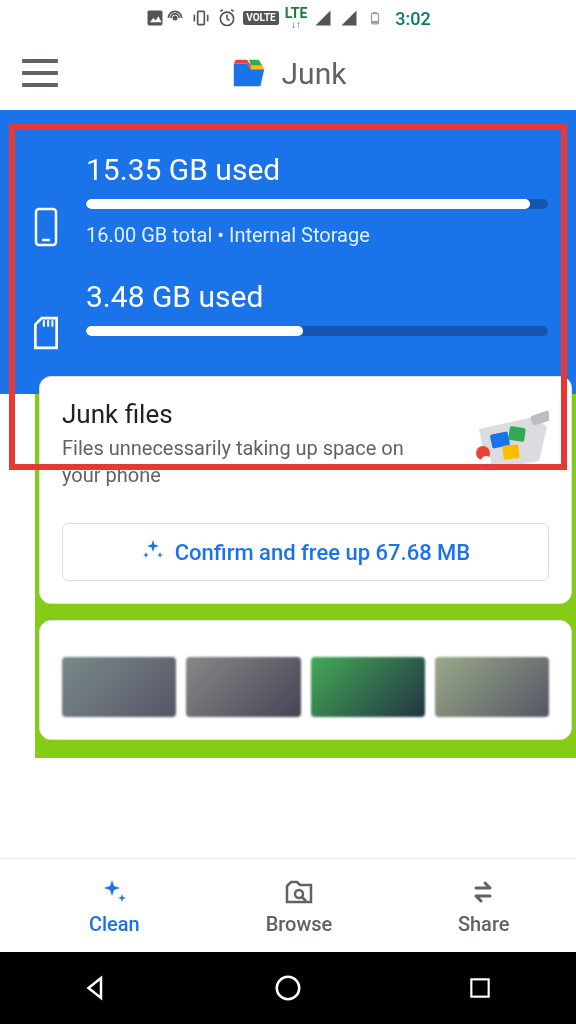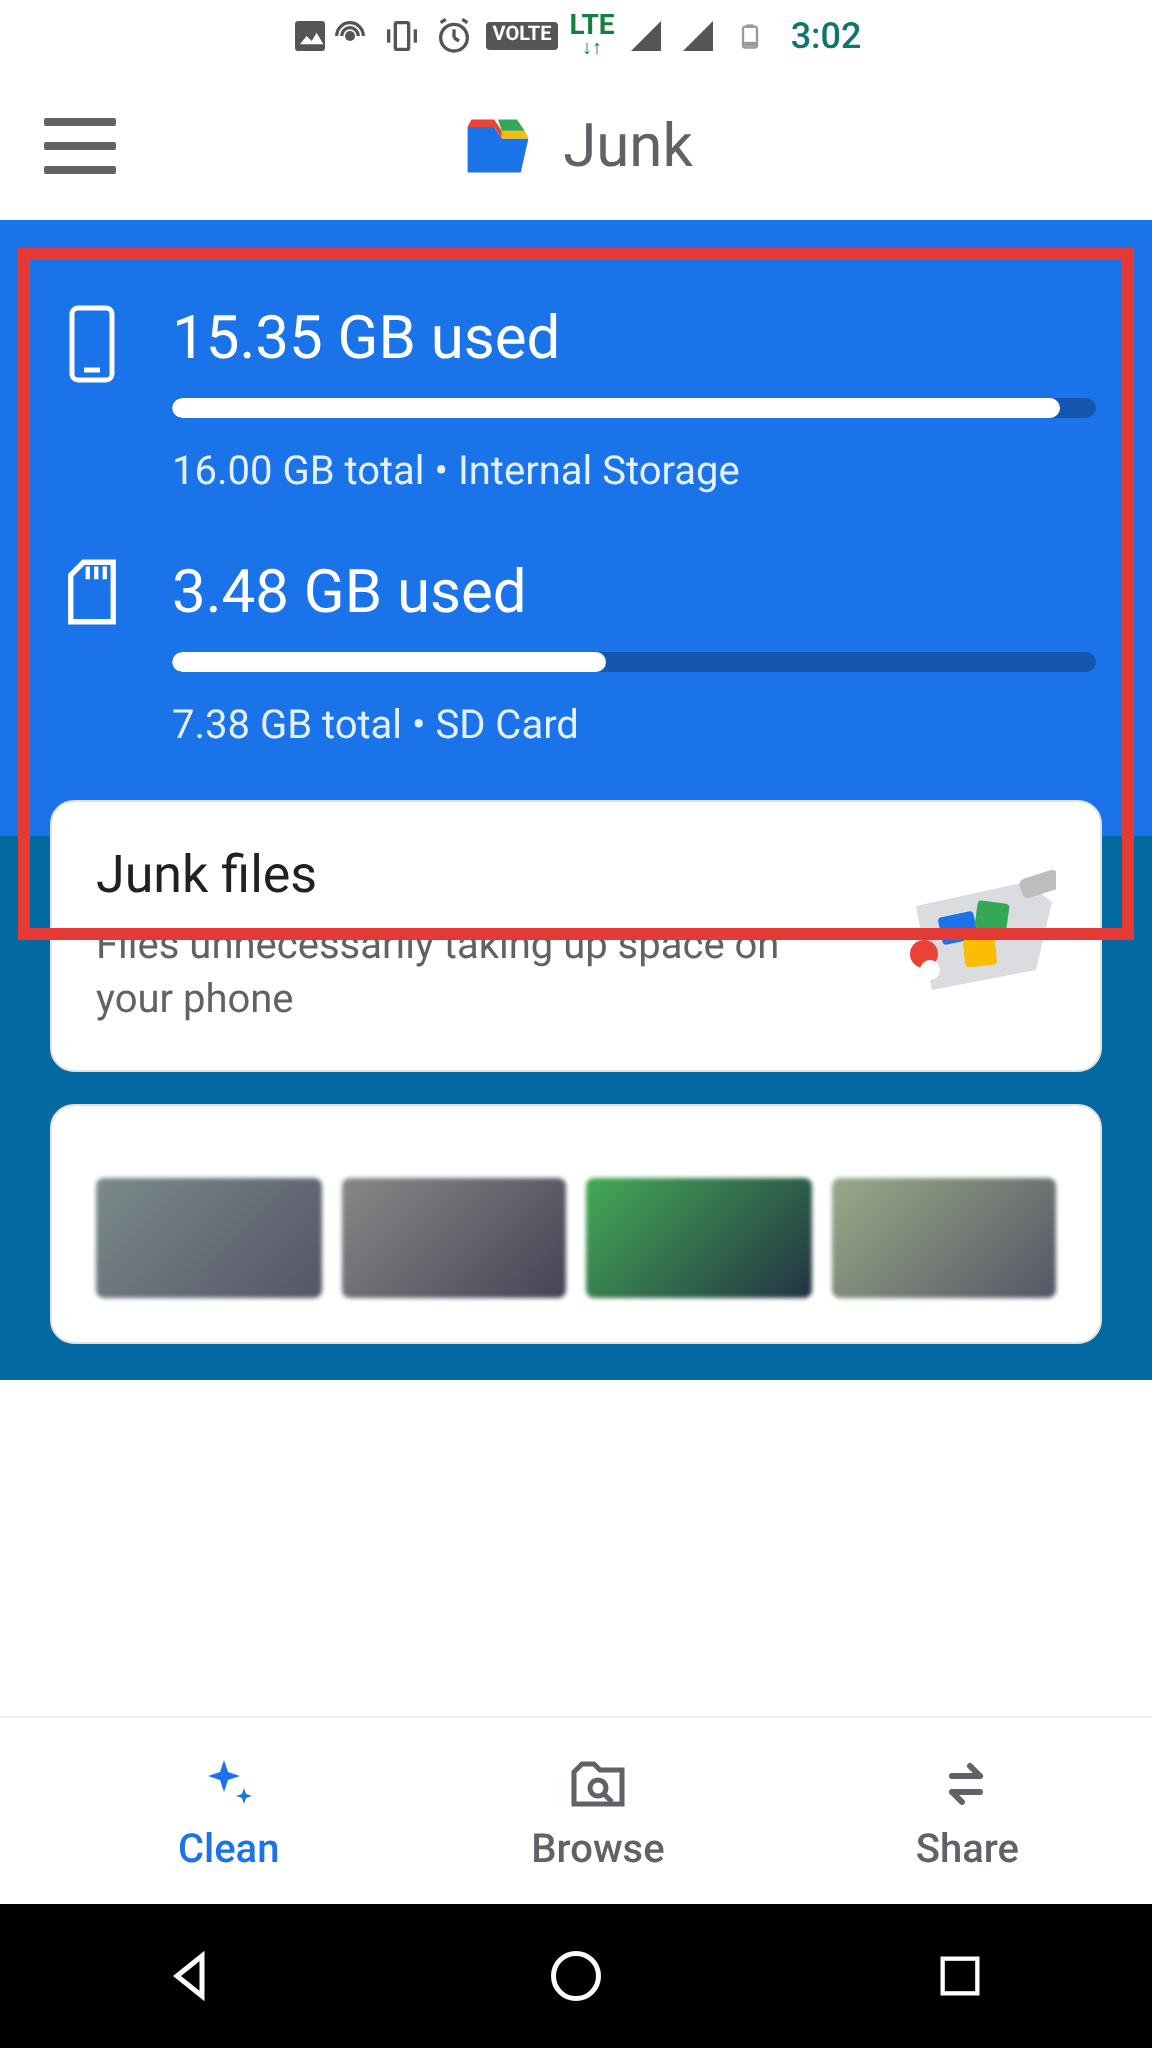--- a/index.html
+++ b/index.html
@@ -10,29 +10,29 @@
   .sb-ico { width: 20px; height: 20px; display: inline-flex; align-items: center; justify-content: center; fill: #555; color:#555; }
   .status-time { font-weight: 500; margin-left: 4px; color: #0f766e; }
   .app-bar { height: 74px; background: #fff; display: flex; align-items: center; padding: 0 18px; gap: 20px; position: relative; justify-content: center; }
   .hamburger { position:absolute; left:22px; width: 36px; height: 28px; display: flex; flex-direction: column; justify-content: space-between; cursor: pointer; }
   .hamburger span { height: 4px; background: #5f6368; border-radius: 1px; }
   .app-title-wrap { display: flex; align-items: center; gap: 14px; }
   .app-logo { width: 38px; height: 38px; position: relative; }
   .app-title { font-size: 30px; color: #5f6368; font-weight: 400; }
   .highlight-box { position:absolute; top:124px; left:9px; width:558px; height:346px; border:6px solid #e53935; z-index:5; pointer-events:none;}
   .blue-section { background: #1a73e8; padding: 42px 28px 36px 28px; }
-  .storage-row { display: flex; align-items: flex-start; gap: 22px; margin-bottom: 32px; }
+  .storage-row { display: flex; align-items: flex-end; gap: 22px; margin-bottom: 32px; }
   .storage-row:last-child { margin-bottom: 8px; }
   .storage-icon { width: 36px; flex: 0 0 36px; display:flex; align-items:center; justify-content:center; }
   .storage-info { flex: 1; }
   .storage-used { color: #fff; font-size: 30px; font-weight: 400; margin-bottom: 12px; }
   .progress-track { height: 10px; background: #1557b0; border-radius: 5px; overflow: hidden; margin-bottom: 14px; }
   .progress-fill { height: 100%; background: #fff; border-radius: 5px; }
   .storage-sub { color: #e3f0ff; font-size: 20px; font-weight: 400; }
-  .cards-wrap { background:#0369a1; padding: 0 25px; }
+  .cards-wrap { background:#84cc16; padding: 0 4px; margin-left: 35px; }
   .cards-inner { position:relative; top:-18px; }
   .card { background: #fff; border-radius: 12px; border:1px solid #e0e0e0; padding: 22px 22px; margin-bottom: 16px; }
   .card-top { display:flex; justify-content:space-between; gap:10px; }
   .card-title { font-size: 26px; color: #202124; font-weight: 400; margin-bottom: 6px; }
   .card-sub { font-size: 20px; color: #5f6368; line-height: 1.35; max-width: 380px; }
   .dustpan { width: 90px; height: 80px; flex:0 0 90px; position:relative; }
   .confirm-btn { margin-top: 34px; border: 1px solid #dadce0; border-radius: 6px; height: 58px; display: flex; align-items: center; justify-content: center; gap: 10px; cursor: pointer; }
   .confirm-btn .sparkle { color:#1a73e8; }
   .confirm-label { color: #1a73e8; font-size: 22px; font-weight: 500; }
   .xender-thumbs { display:flex; gap:10px; margin-top:14px; }
@@ -151,21 +151,20 @@
           <line x1="10" y1="4" x2="10" y2="10" stroke="#fff" stroke-width="2"></line>
           <line x1="14" y1="4" x2="14" y2="10" stroke="#fff" stroke-width="2"></line>
           <line x1="18" y1="4" x2="18" y2="10" stroke="#fff" stroke-width="2"></line>
         </svg>
     </div>
     <div class="storage-info">
       <div class="storage-used">3.48 GB used</div>
       <div class="progress-track">
           <div class="progress-fill" style="width:47%"></div>
         </div>
-      <div class="storage-sub">7.38 GB total • SD Card</div>
     </div>
   </div>
 </div>
 
 <div class="cards-wrap">
  <div class="cards-inner">
   <div class="card">
     <div class="card-top">
       <div>
         <div class="card-title">Junk files</div>
@@ -176,20 +175,30 @@
           <path d="M20 30 L75 18 L88 28 L80 62 L28 72 Z" fill="#dadce0"></path>
           <rect x="72" y="14" width="20" height="10" rx="3" fill="#bdbdbd" transform="rotate(-18 82 19)"></rect>
           <rect x="32" y="34" width="18" height="14" rx="2" fill="#1a73e8" transform="rotate(-12 41 41)"></rect>
           <rect x="50" y="28" width="16" height="14" rx="2" fill="#34a853" transform="rotate(8 58 35)"></rect>
           <rect x="44" y="46" width="16" height="14" rx="2" fill="#fbbc04" transform="rotate(-6 52 53)"></rect>
           <circle cx="24" cy="54" r="7" fill="#ea4335"></circle>
           <circle cx="27" cy="62" r="5" fill="#fff"></circle>
         </svg>
       </div>
     </div>
+    <div class="confirm-btn">
+      <span class="sparkle">
+        <svg viewBox="0 0 24 24" width="24" height="24" fill="#1a73e8">
+              <path d="M12 2l1.5 4.5L18 8l-4.5 1.5L12 14l-1.5-4.5L6 8l4.5-1.5z"></path>
+              <path d="M19 14l.8 2.2L22 17l-2.2.8L19 20l-.8-2.2L16 17l2.2-.8z"></path>
+              <path d="M5 14l.8 2.2L8 17l-2.2.8L5 20l-.8-2.2L2 17l2.2-.8z"></path>
+            </svg>
+      </span>
+      <span class="confirm-label">Confirm and free up 67.68 MB</span>
+    </div>
   </div>
 
   <div class="card" style="padding-bottom:0; overflow:hidden; height:120px;">
     <div class="xender-thumbs">
       <div class="thumb"></div>
       <div class="thumb" style="background:linear-gradient(135deg,#888,#445);"></div>
       <div class="thumb" style="background:linear-gradient(135deg,#4a5,#234);"></div>
       <div class="thumb" style="background:linear-gradient(135deg,#9a8,#556);"></div>
     </div>
   </div>

